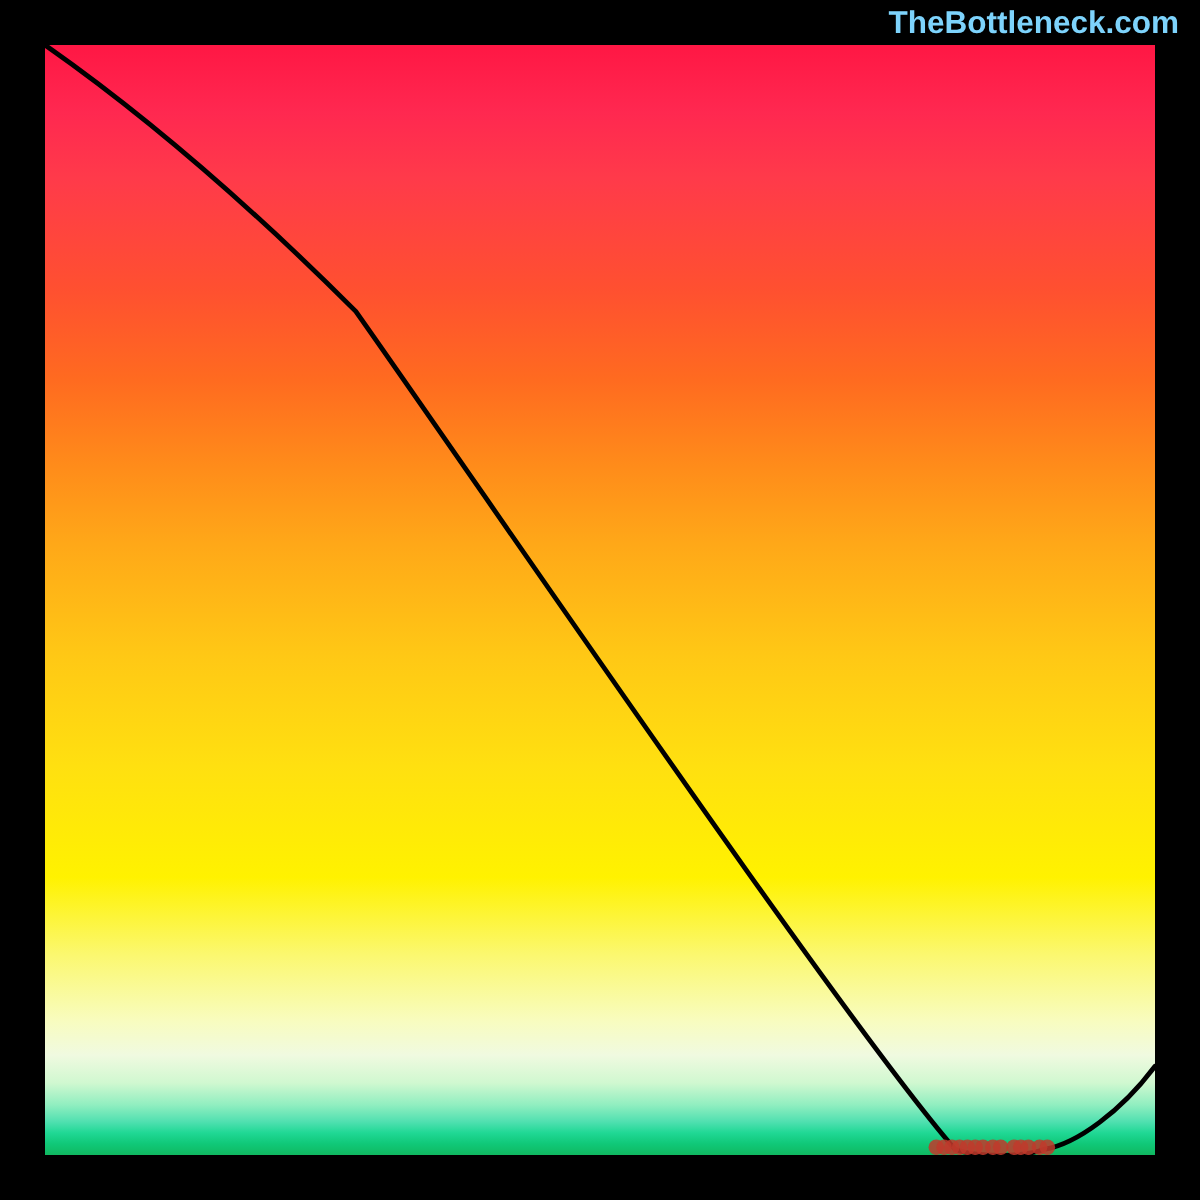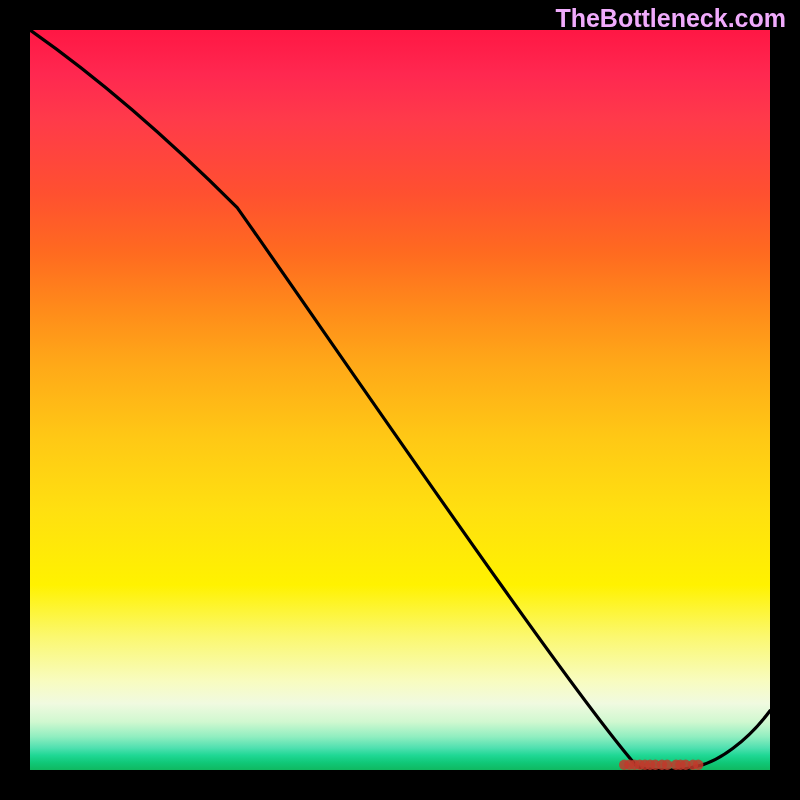--- a/index.html
+++ b/index.html
@@ -7,22 +7,22 @@
     width: 800px;
     height: 800px;
     background: #000;
     position: relative;
     font-family: Arial, sans-serif;
   }
   .watermark {
     position: absolute;
     top: 4px;
     right: 14px;
-    color: #f0abfc;
-    font-size: 25px;
+    color: #7dd3fc;
+    font-size: 21px;
     font-weight: bold;
     z-index: 10;
   }
   .plot-area {
     position: absolute;
     left: 30px;
     top: 30px;
     width: 740px;
     height: 740px;
     background: linear-gradient(to bottom,

